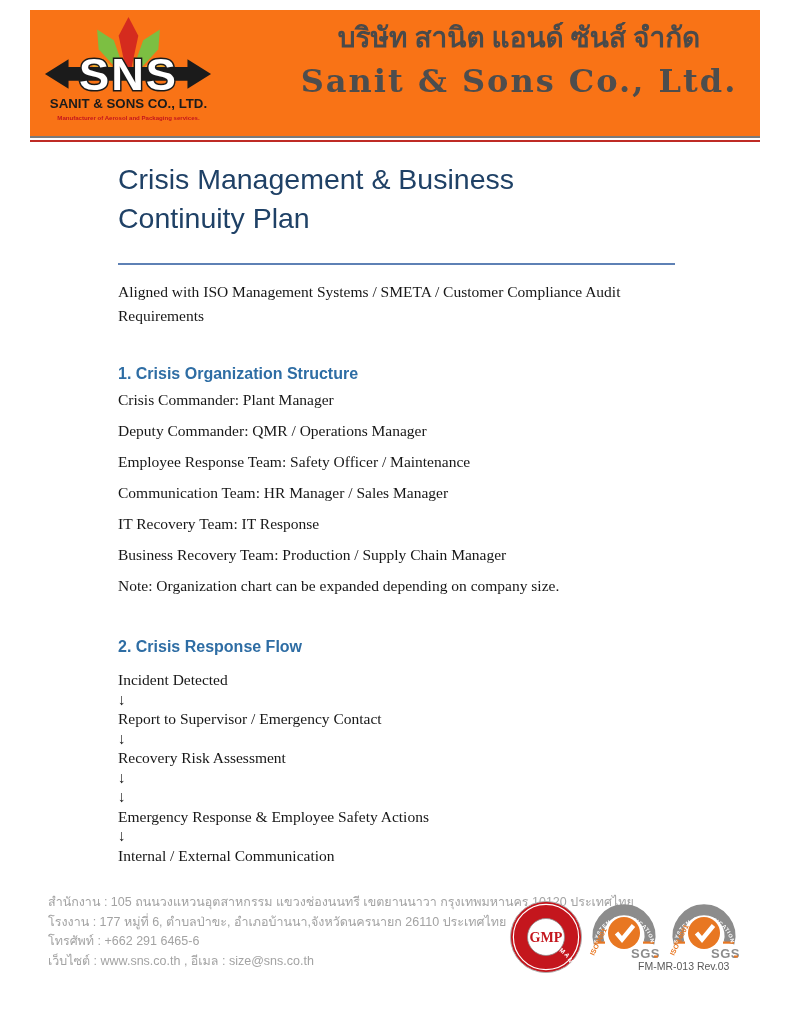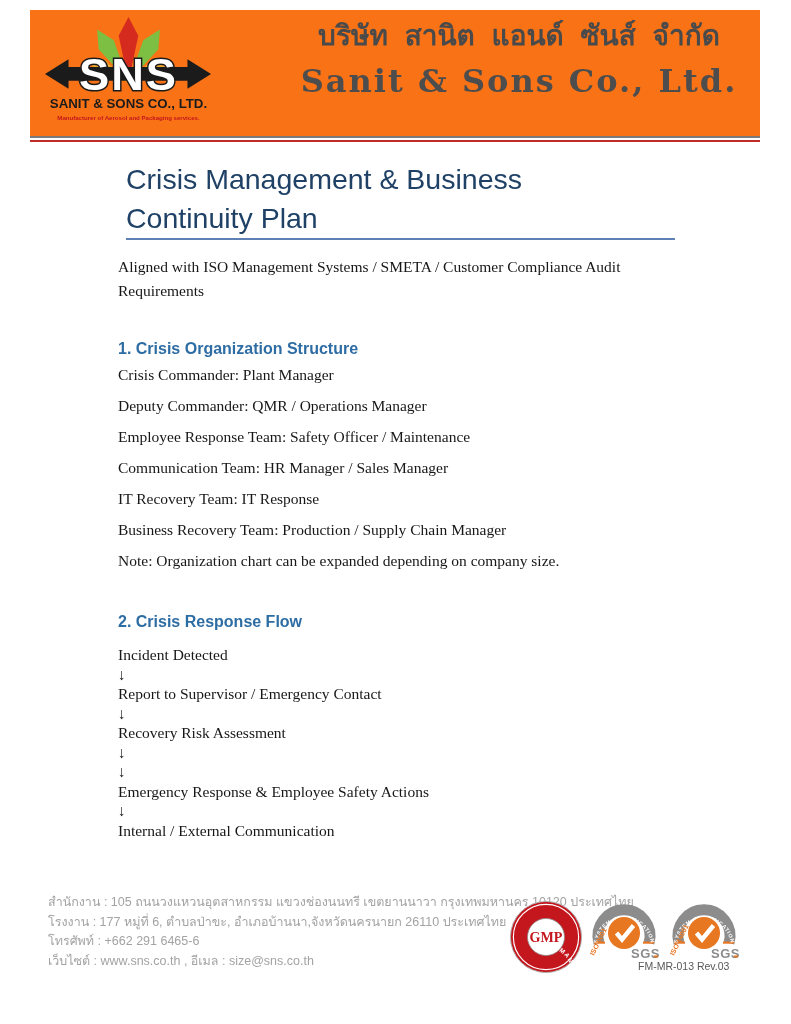--- a/index.html
+++ b/index.html
@@ -15,35 +15,35 @@
   .header {
     position:absolute; top:10px; left:30px; width:730px; height:126px;
     background:#f97316;
   }
   .logo-svg { position:absolute; left:12px; top:2px; }
   .header-names {
     position:absolute; left:250px; top:8px; width:478px;
     text-align:center; color:#4D4D4D;
   }
   .thai-name {
-    font-family:Liberation Mono, monospace;
+    font-family:Liberation Serif, serif;
     font-size:28px; font-weight:700; line-height:40px; color:#4A4A4A;
     white-space:nowrap;
   }
   .english-name {
     font-family:"DejaVu Serif", serif;
     font-size:32px; font-weight:700; line-height:46px; color:#4D4D4D;
     letter-spacing:2px; white-space:nowrap;
   }
   .divider-gray { position:absolute; top:136px; left:30px; width:730px; height:2px; background:#7A7A7A; }
   .divider-red  { position:absolute; top:140px; left:30px; width:730px; height:2px; background:#BF2B25; }
 
   
   .content { position:absolute; top:160px; left:118px; width:557px; }
-  .title-wrap { border-bottom:2px solid #5E81B5; padding-bottom:0;margin-left:8px; }
+  .title-wrap { border-bottom:2px solid #5E81B5; padding-bottom:25px; }
   .doc-title {
     font-family:"Liberation Sans", sans-serif;
     font-size:28.5px; line-height:39px; font-weight:400;
     color:#1F4166; max-width:505px;
   }
   .subtitle {
     margin-top:15px; font-size:15.5px; line-height:24px; max-width:545px;
   }
   .sec-heading {
     font-family:"Liberation Sans", sans-serif;

